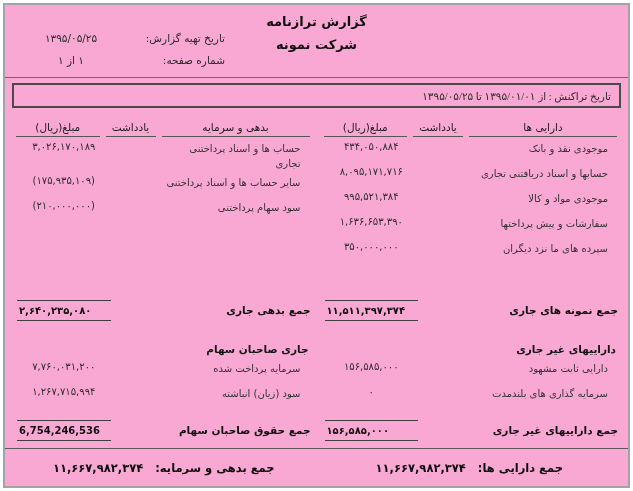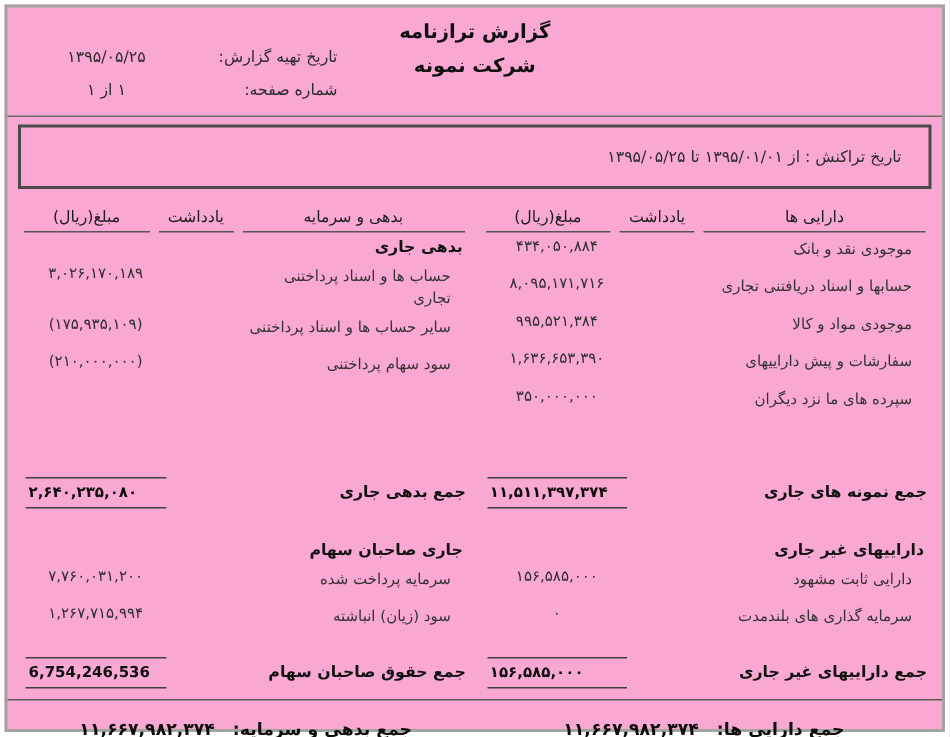--- a/index.html
+++ b/index.html
@@ -16,22 +16,22 @@
   .title   { font-weight:bold; font-size:13px; color:#101010; }
   .company { font-weight:bold; font-size:13px; color:#101010; margin-top:8px; }
   .meta { position:absolute; top:25px; left:16px; width:198px; font-size:10.5px; color:#2b2b2b; }
   .meta-row { display:flex; align-items:baseline; margin-bottom:10px; }
   .meta-value { width:88px; text-align:center; margin-inline-start:auto; }
 
   .rule { flex:0 0 auto; height:1px; background:#6a6a6a; margin:0 -6px; }
 
   
   .txn-box { flex:0 0 auto; border:2px solid #4a4a4a; margin:5px 1px 3px;
-             height:43px; display:flex; align-items:center; padding:0 18px;
-             font-size:10.5px; color:#2b2b2b; }
+             height:25px; display:flex; align-items:center; padding:0 8px;
+             font-size:10.5px; color:#2b2b2b;font-family:Liberation Serif, serif; }
 
   
   .table { flex:1 1 auto; display:flex; gap:8px; padding:2px 2px 0; font-size:10px; }
   .half  { flex:1; display:flex; flex-direction:column; min-width:0; }
 
   .cols { display:flex; height:24px; flex:0 0 auto; font-size:10.5px; color:#1c1c1c; }
   .cols > div { display:flex; align-items:flex-end; justify-content:center;
                 border-bottom:1px solid #555; padding-bottom:3px; margin:0 3px; }
   .c-label { width:148px; }
   .c-note  { width:50px; }
@@ -110,21 +110,21 @@
             <div class="lbl">حسابها و اسناد دریافتنی تجاری</div>
             <div class="note"></div>
             <div class="amt">۸,۰۹۵,۱۷۱,۷۱۶</div>
           </div>
           <div class="row">
             <div class="lbl">موجودی مواد و کالا</div>
             <div class="note"></div>
             <div class="amt">۹۹۵,۵۲۱,۳۸۴</div>
           </div>
           <div class="row">
-            <div class="lbl">سفارشات و پیش داراییهای</div>
+            <div class="lbl">سفارشات و پیش پرداختها</div>
             <div class="note"></div>
             <div class="amt">۱,۶۳۶,۶۵۳,۳۹۰</div>
           </div>
           <div class="row">
             <div class="lbl">سپرده های ما نزد دیگران</div>
             <div class="note"></div>
             <div class="amt">۳۵۰,۰۰۰,۰۰۰</div>
           </div>
         </div>
 
@@ -162,21 +162,20 @@
       </div>
 
       <div class="half">
         <div class="cols">
           <div class="c-label">بدهی و سرمایه</div>
           <div class="c-note">یادداشت</div>
           <div class="c-amt">مبلغ(ریال)</div>
         </div>
 
         <div class="body1">
-          <div class="sec-h">بدهی جاری</div>
           <div class="row">
             <div class="lbl">حساب ها و اسناد پرداختنی تجاری</div>
             <div class="note"></div>
             <div class="amt">۳,۰۲۶,۱۷۰,۱۸۹</div>
           </div>
           <div class="row">
             <div class="lbl">سایر حساب ها و اسناد پرداختنی</div>
             <div class="note"></div>
             <div class="amt">(۱۷۵,۹۳۵,۱۰۹)</div>
           </div>

